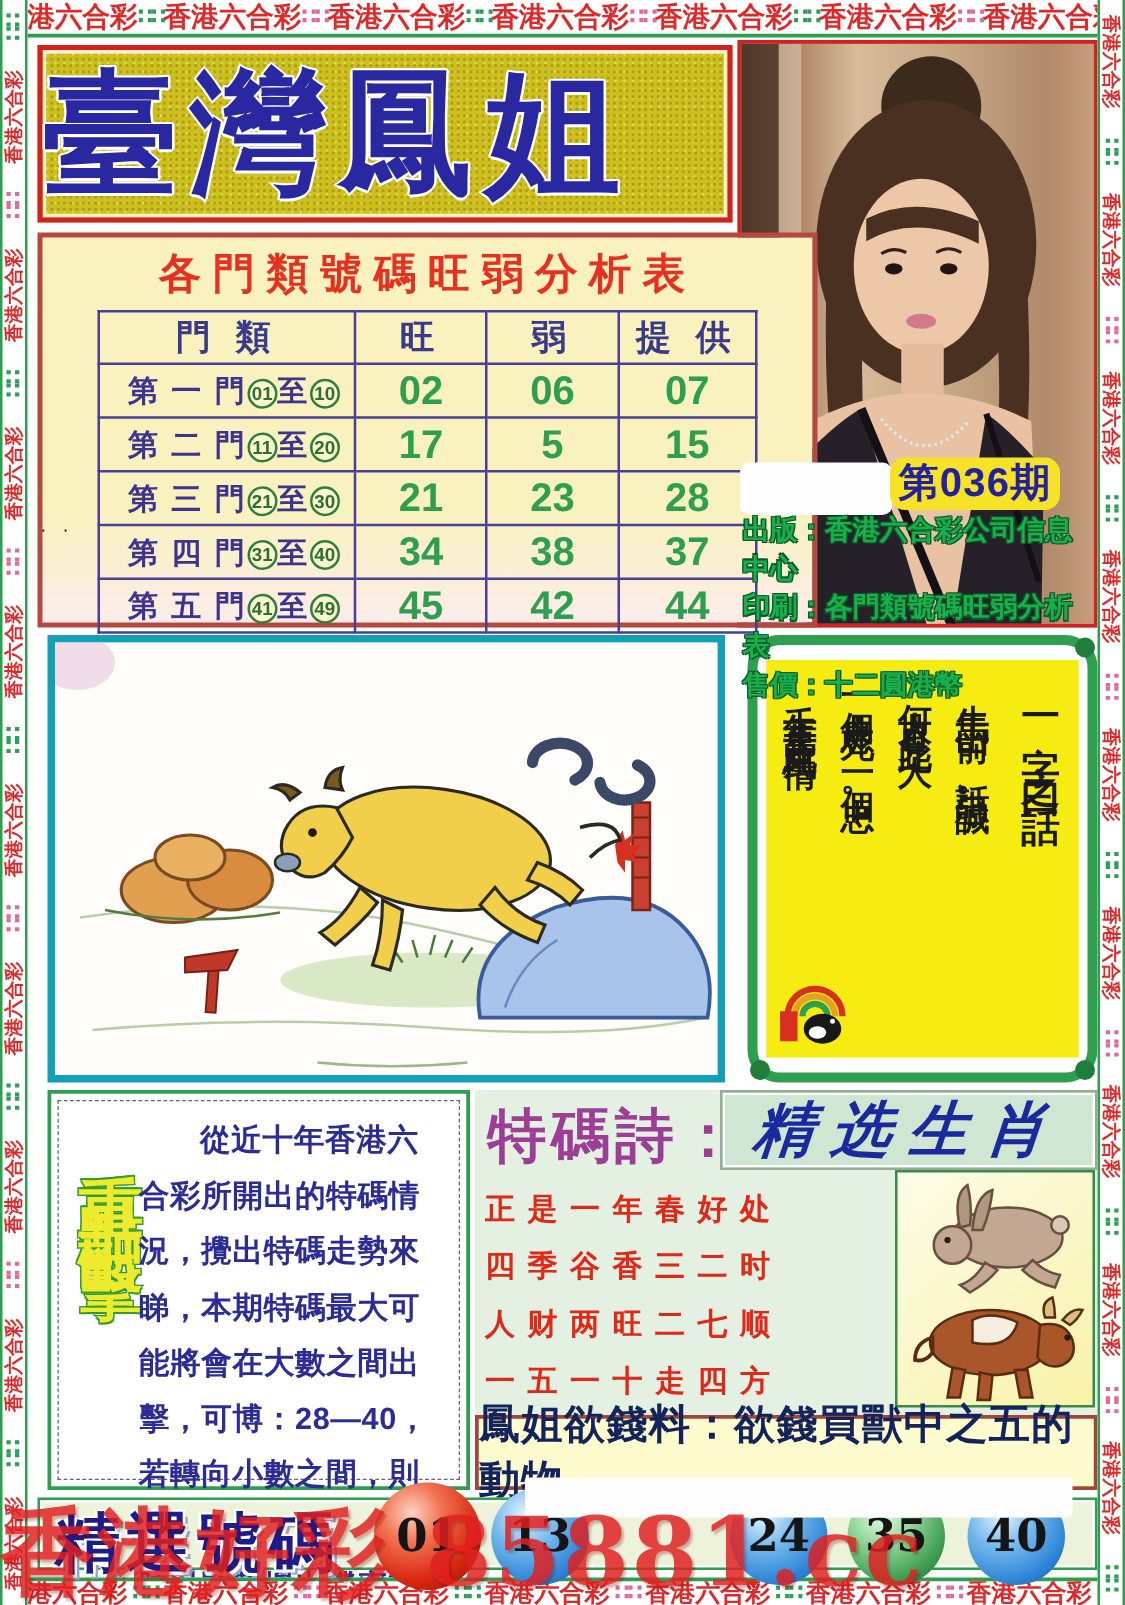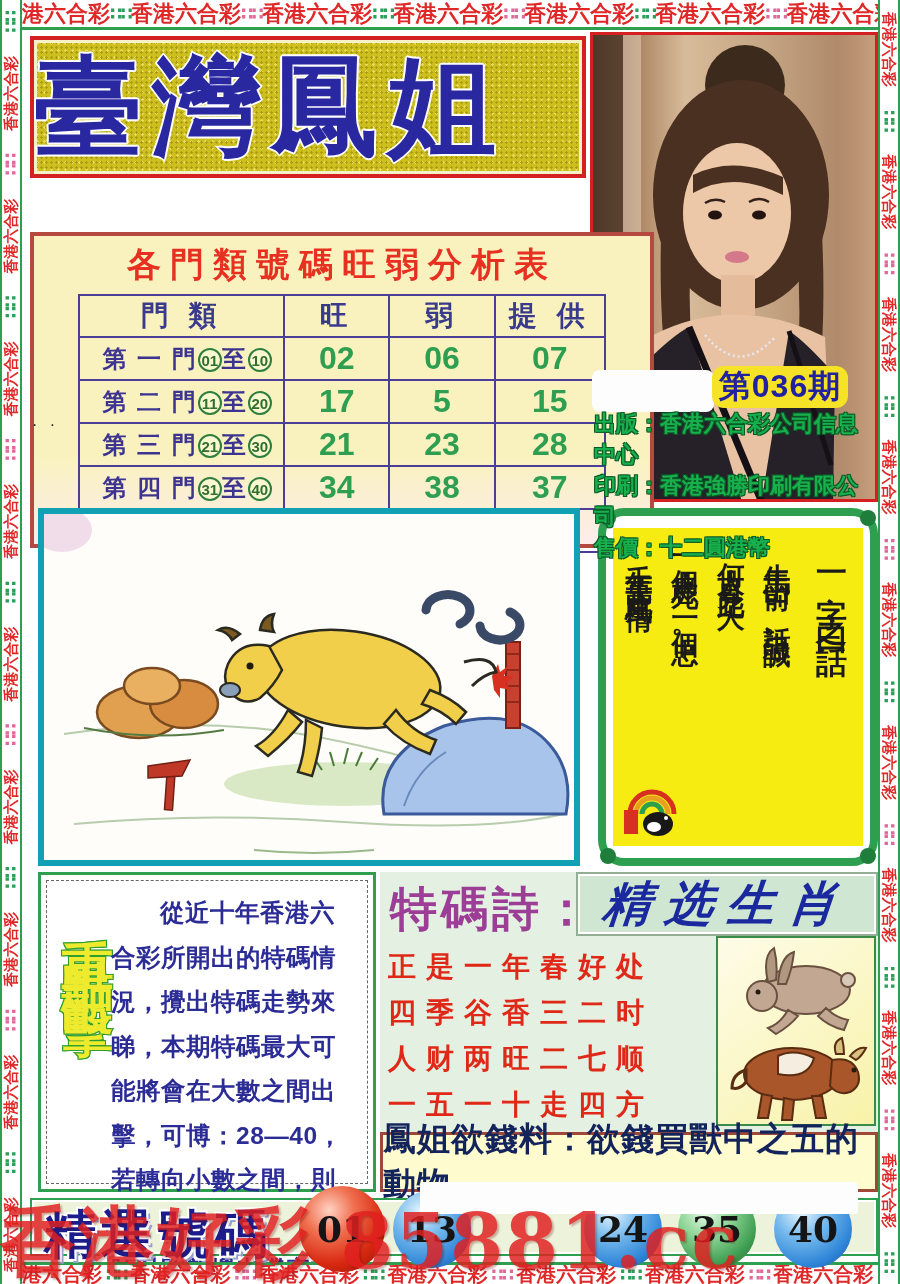--- a/index.html
+++ b/index.html
@@ -30,21 +30,21 @@
   
   .photo{position:absolute;left:590px;top:32px;width:288px;height:470px;border:3px solid #d42020;overflow:hidden;background:#b89878;}
   .photo svg{display:block;}
   .blank1{position:absolute;left:592px;top:370px;width:122px;height:42px;background:#fdfdfd;border-radius:8px;z-index:6;}
   .badge{position:absolute;left:712px;top:366px;width:136px;height:42px;background:#f6e226;border-radius:12px;z-index:6;
          display:flex;align-items:center;justify-content:center;font-size:32px;font-weight:900;color:#2222a0;letter-spacing:1px;}
   .pub{position:absolute;left:594px;top:408px;width:282px;z-index:6;color:#18b04c;font-weight:800;font-size:22px;line-height:31px;
        text-shadow:1px 1px 0 #0a5a28,-1px -1px 0 #0a5a28,1px -1px 0 #0a5a28,-1px 1px 0 #0a5a28;}
   
   .tpanel{position:absolute;left:30px;top:186px;width:624px;height:316px;border:4px solid #b5483f;
-          background:linear-gradient(#f9f2bf 0%,#f9f2bf 72%,#fcecea 100%);margin-top:46px;}
+          background:linear-gradient(#f9f2bf 0%,#f9f2bf 72%,#fcecea 100%);}
   .tpanel .ttl{margin-top:6px;text-align:center;font-size:34px;font-weight:900;color:#e83020;letter-spacing:9px;}
   table.an{border-collapse:collapse;margin:6px auto 0;width:528px;}
   table.an td{border:2.5px solid #4a3e96;text-align:center;}
   table.an .hd{font-size:28px;font-weight:900;color:#3a3a8c;height:40px;letter-spacing:6px;}
   table.an .lab{font-size:24px;font-weight:900;color:#3c3490;height:43px;letter-spacing:2px;padding-left:12px;}
   table.an .val{font-size:32px;color:#2e9e50;font-weight:bold;}
   .circ{display:inline-block;min-width:24px;height:24px;line-height:21px;border:2px solid #2e7e3e;border-radius:50%;
         font-size:15px;color:#2e6e2e;background:#fbf8cf;font-weight:bold;letter-spacing:0;vertical-align:1px;}
   .dots{position:absolute;left:32px;top:416px;font-size:16px;color:#222;letter-spacing:4px;}
   
@@ -68,21 +68,21 @@
   .keytxt{position:absolute;left:64px;top:10px;right:8px;font-size:24.5px;font-weight:bold;color:#2c2c96;
           line-height:1.82;text-indent:2em;letter-spacing:0.5px;}
   
   .poemsec{position:absolute;left:380px;top:872px;width:498px;height:303px;background:#e4f0e1;padding-left:32px;}
   .poemttl{position:absolute;left:10px;top:6px;font-size:47px;font-weight:900;color:#9c3e96;letter-spacing:4px;}
   .zodhd{position:absolute;left:196px;top:0;width:302px;height:64px;background:#cfe6d2;border:2px solid #93ae95;
          box-shadow:inset 0 0 0 2px #fff;display:flex;align-items:center;justify-content:center;}
   .zodhd span{font-family:"DejaVu Serif","Liberation Serif",serif;font-style:italic;font-weight:900;font-size:48px;
               color:#1a2a9e;letter-spacing:14px;transform:skewX(-5deg);}
   .poemgrid{position:absolute;left:8px;top:72px;width:326px;font-family:"DejaVu Serif","Liberation Serif",serif;
-            font-weight:bold;font-size:28px;color:#e02818;letter-spacing:10px;line-height:46px;white-space:nowrap;}
+            font-weight:bold;font-size:24px;color:#e02818;letter-spacing:10px;line-height:46px;white-space:nowrap;}
   .zoobox{position:absolute;left:336px;top:64px;width:160px;height:190px;border:2px solid #3a8a4a;
           background:linear-gradient(140deg,#fefce8 0%,#f8f2a8 100%);}
   
   .moneybar{position:absolute;left:380px;top:1132px;width:498px;height:60px;background:#fefbcf;border:3px solid #a04838;
             display:flex;align-items:center;justify-content:center;font-size:33px;font-weight:900;color:#13235b;letter-spacing:1px;}
   
   .selstrip{position:absolute;left:30px;top:1198px;width:848px;height:58px;background:#edf3da;border:2px solid #2e9e4f;
             box-shadow:inset 0 0 0 2px #fff;}
   .selttl{position:absolute;left:44px;top:1200px;font-size:52px;font-weight:900;color:#1c1c8a;letter-spacing:5px;z-index:5;
           text-shadow:2px 2px 0 #fff,-2px -2px 0 #fff,2px -2px 0 #fff,-2px 2px 0 #fff,4px 4px 0 #9aa2cc;}
@@ -138,21 +138,21 @@
       <path d="M240,470 L242,340 Q212,306 196,296 L168,470 Z" fill="#262028"></path>
       <path d="M96,292 L170,470" stroke="#141016" stroke-width="7"></path>
       <path d="M196,296 L238,430" stroke="#141016" stroke-width="5"></path>
       <path d="M112,300 Q146,342 182,302" stroke="#e8e8f0" stroke-width="2.5" fill="none" stroke-dasharray="2 3"></path>
     </svg>
   </div>
   <div class="blank1"></div>
   <div class="badge">第036期</div>
   <div class="pub">
     <div>出版：香港六合彩公司信息中心</div>
-    <div>印刷：香港強勝印刷有限公司</div>
+    <div>印刷：各門類號碼旺弱分析表</div>
     <div>售價：十二圓港幣</div>
   </div>
 
   <div class="tpanel">
     <div class="ttl">各門類號碼旺弱分析表</div>
     <table class="an">
       <tbody>
           <tr>
         <td class="hd" style="width:39%">門 類</td>
         <td class="hd" style="width:20%">旺</td>

